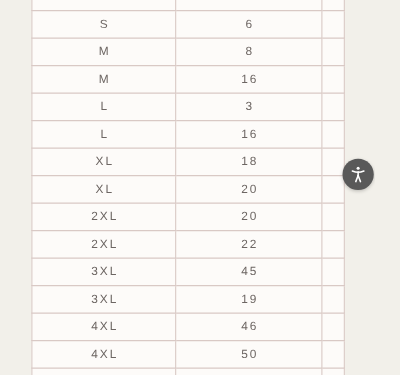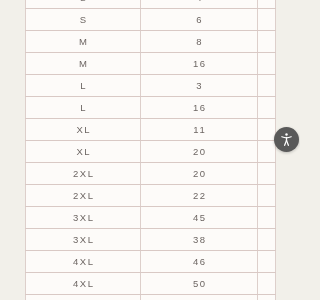--- a/index.html
+++ b/index.html
@@ -129,21 +129,21 @@
             <td class="cell-value">3</td>
             <td class="cell-extra"></td>
           </tr>
           <tr>
             <td class="cell-size">L</td>
             <td class="cell-value">16</td>
             <td class="cell-extra"></td>
           </tr>
           <tr>
             <td class="cell-size">XL</td>
-            <td class="cell-value">11</td>
+            <td class="cell-value">18</td>
             <td class="cell-extra"></td>
           </tr>
           <tr>
             <td class="cell-size">XL</td>
             <td class="cell-value">20</td>
             <td class="cell-extra"></td>
           </tr>
           <tr>
             <td class="cell-size">2XL</td>
             <td class="cell-value">20</td>
@@ -154,21 +154,21 @@
             <td class="cell-value">22</td>
             <td class="cell-extra"></td>
           </tr>
           <tr>
             <td class="cell-size">3XL</td>
             <td class="cell-value">45</td>
             <td class="cell-extra"></td>
           </tr>
           <tr>
             <td class="cell-size">3XL</td>
-            <td class="cell-value">38</td>
+            <td class="cell-value">19</td>
             <td class="cell-extra"></td>
           </tr>
           <tr>
             <td class="cell-size">4XL</td>
             <td class="cell-value">46</td>
             <td class="cell-extra"></td>
           </tr>
           <tr>
             <td class="cell-size">4XL</td>
             <td class="cell-value">50</td>

